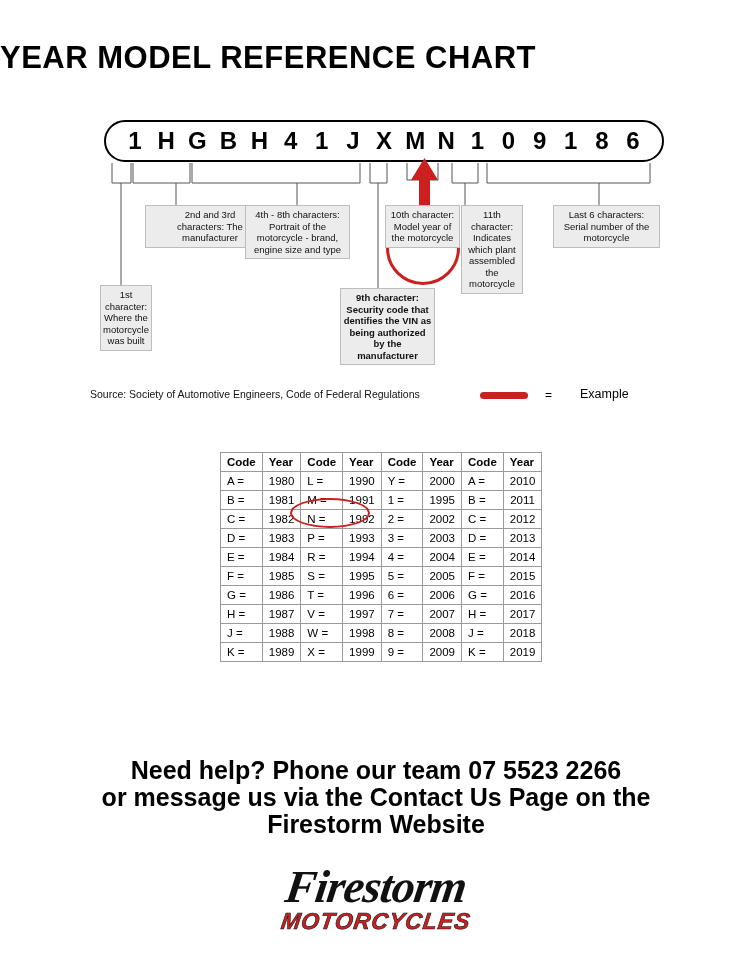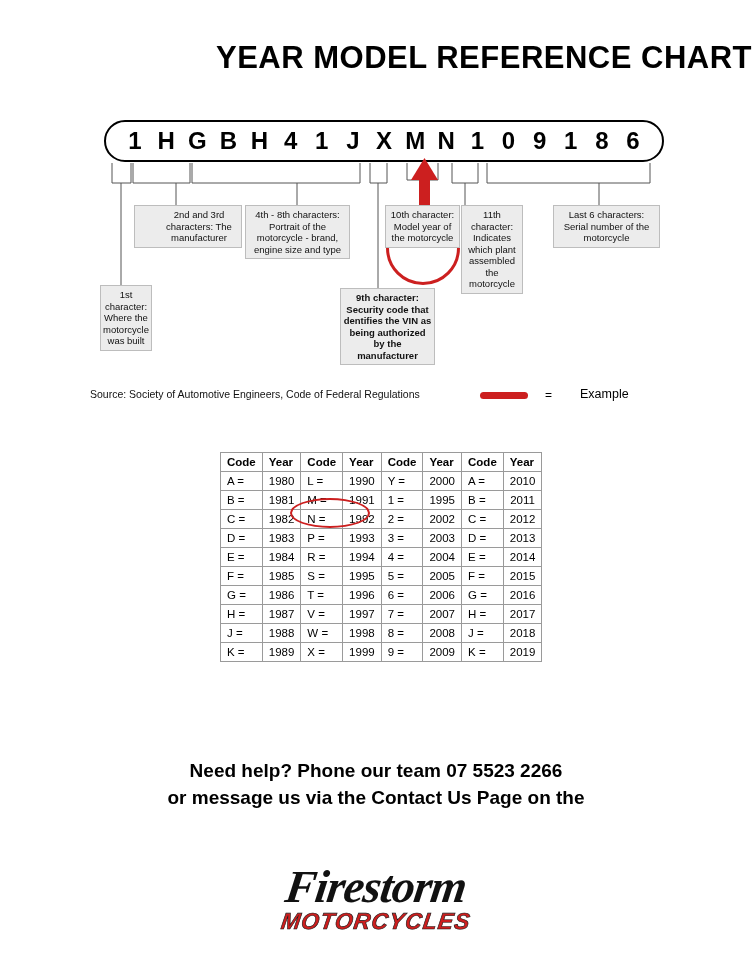--- a/index.html
+++ b/index.html
@@ -15,21 +15,21 @@
     color: #000;
     overflow: hidden;
   }
 
   
   #page-title {
     position: absolute;
     top: 40px;
     left: 0;
     width: 752px;
-    text-align: right;
+    text-align: left;
     font-size: 31px;
     font-weight: bold;
     letter-spacing: 0.5px;
     color: #000;
   }
 
   
   #vin-box {
     position: absolute;
     top: 120px;
@@ -70,21 +70,21 @@
     border: 1px solid #bdbdbd;
     box-sizing: border-box;
     text-align: center;
     font-size: 9.5px;
     line-height: 11.5px;
     padding: 3px 2px;
     color: #111;
   }
 
   #note-1st      { left: 100px; top: 285px;  width: 52px;  }
-  #note-2nd3rd   { left: 134px; top: 205px;  width: 108px; padding-left: 24px;  }
+  #note-2nd3rd   { left: 145px; top: 205px;  width: 108px; padding-left: 24px;  }
   #note-4th8th   { left: 245px; top: 205px;  width: 105px; }
   #note-9th      { left: 340px; top: 288px;  width: 95px; font-weight: bold;  }
   #note-10th     { left: 385px; top: 205px;  width: 75px;  }
   #note-11th     { left: 461px; top: 205px;  width: 62px;  }
   #note-last6    { left: 553px; top: 205px;  width: 107px;  }
 
   
   #red-ellipse {
     position: absolute;
     left: 386px;
@@ -160,21 +160,21 @@
   }
   #year-table td.year-cell { text-align: center; }
 
   
   #help-text {
     position: absolute;
     top: 757px;
     left: 0;
     width: 752px;
     text-align: center;
-    font-size: 19px;
+    font-size: 25px;
     font-weight: bold;
     line-height: 27px;
   }
 
   
   #logo {
     position: absolute;
     top: 856px;
     left: 196px;
     width: 360px;
@@ -395,18 +395,19 @@
       <td class="year-cell">2019</td>
     </tr>
   </tbody>
 </table>
 
 <div id="red-ellipse-table"></div>
 
 <div id="help-text">
   <div>Need help?  Phone our team 07 5523 2266</div>
   <div>or message us via the Contact Us Page on the</div>
+  <div>Firestorm Website</div>
 </div>
 
 <div id="logo">
   <div id="logo-name">Firestorm</div>
   <div id="logo-sub">MOTORCYCLES</div>
 </div>
 
 </body></html>

